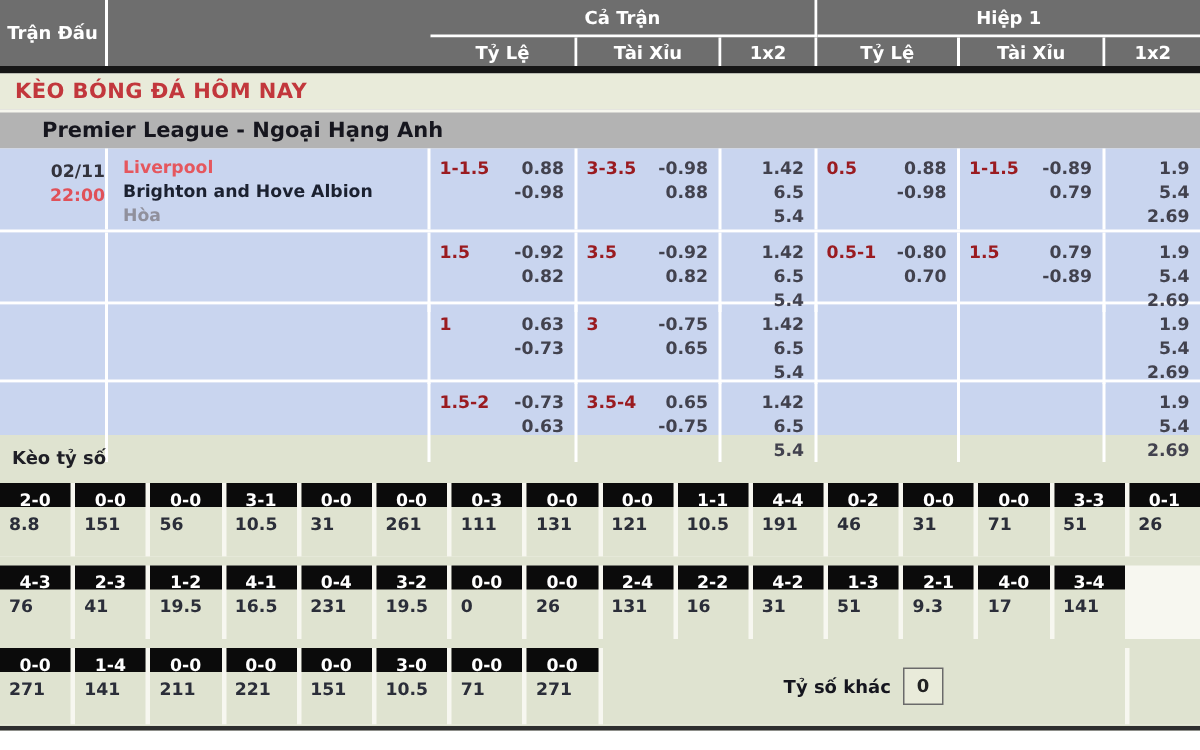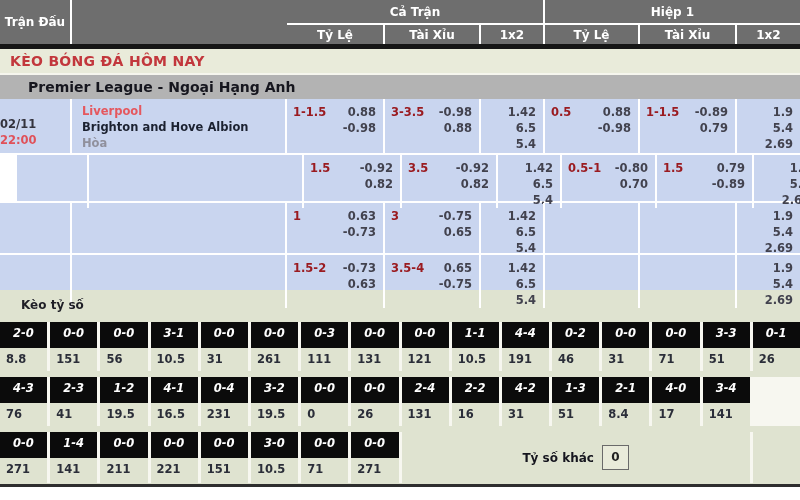--- a/index.html
+++ b/index.html
@@ -35,50 +35,50 @@
     background: #b3b3b3; color: #16161e; font-size: 14px;
     border-top: 2px solid #f6f6ee;
   }
   
   .row {
     display: grid;
     grid-template-columns: 72px 215px 98px 96px 64px 95px 97px 63px;
     background: #c9d5ef;
     border-bottom: 2px solid #fff;
   }
-  .r1 { height: 56px; } .r2 { height: 48px; margin-left: 17px; } .r3 { height: 52px; } .r4 { height: 35px; border-bottom: none; }
+  .r1 { height: 56px; } .r2 { height: 48px; } .r3 { height: 52px; } .r4 { height: 35px; border-bottom: none; }
   .row .cell { border-right: 2px solid #fff; font-size: 11.5px; line-height: 16px; }
   .row .cell.last { border-right: none; }
-  .time-cell { text-align: left; padding-top: 17px; font-size: 11px; line-height: 15px; }
+  .time-cell { text-align: right; padding-top: 7px; font-size: 11px; line-height: 15px; }
   .t-date { color: #33333d; }
   .t-time { color: #e05159; }
   .team-cell { padding: 4px 0 0 10px; }
   .tm-home { color: #e5575e; }
   .tm-away { color: #1b2130; }
   .tm-draw { color: #90909c; }
   .hc-cell { display: flex; justify-content: space-between; padding: 5px 7px 0 6px; }
   .hcv { color: #9a1b20; }
   .ovals { text-align: right; color: #42424e; white-space: pre-line; }
   .x12-cell { text-align: right; padding: 5px 7px 0 0; color: #42424e; }
   
   .score-sec {
     background: #dfe3d0; height: 197px; padding-top: 8px;
     border-bottom: 3px solid #2e2e2e;
   }
-  .score-title { padding-left: 21px; font-size: 12px; color: #1f1f26; height: 18px; }
+  .score-title { padding-left: 8px; font-size: 12px; color: #1f1f26; height: 18px; }
   .srow {
     display: grid; grid-template-columns: repeat(16, 1fr);
     column-gap: 3px; margin-top: 6px; background: #f7f7f0;
   }
   .srow.g1, .srow.g2 { height: 49px; }
   .srow.g3 { height: 51px; }
   .scell { background: #dfe3d0; }
   .sbox {
-    height: 26px; line-height: 22px; padding-left: 13px;
-    background: #0b0b0b; color: #fff; font-size: 11.5px; font-style: italic;
+    height: 16px; line-height: 22px; padding-left: 13px;
+    background: #0b0b0b; color: #fff; font-size: 11.5px;
   }
   .sodds { padding: 4px 0 0 6px; font-size: 11.5px; color: #2b2e39; }
   .other-cell {
     grid-column: 9 / 16; background: #dfe3d0;
     display: flex; align-items: center; justify-content: center; gap: 8px;
   }
   .filler-cell { grid-column: 16; background: #dfe3d0; }
   .other-label { font-size: 12px; color: #15151e; }
   .other-box {
     width: 27px; height: 25px; line-height: 23px; text-align: center;
@@ -393,21 +393,21 @@
         <div class="sodds">31</div>
       </div>
 
       <div class="scell">
         <div class="sbox">1-3</div>
         <div class="sodds">51</div>
       </div>
 
       <div class="scell">
         <div class="sbox">2-1</div>
-        <div class="sodds">8.4</div>
+        <div class="sodds">9.3</div>
       </div>
 
       <div class="scell">
         <div class="sbox">4-0</div>
         <div class="sodds">17</div>
       </div>
 
       <div class="scell">
         <div class="sbox">3-4</div>
         <div class="sodds">141</div>

